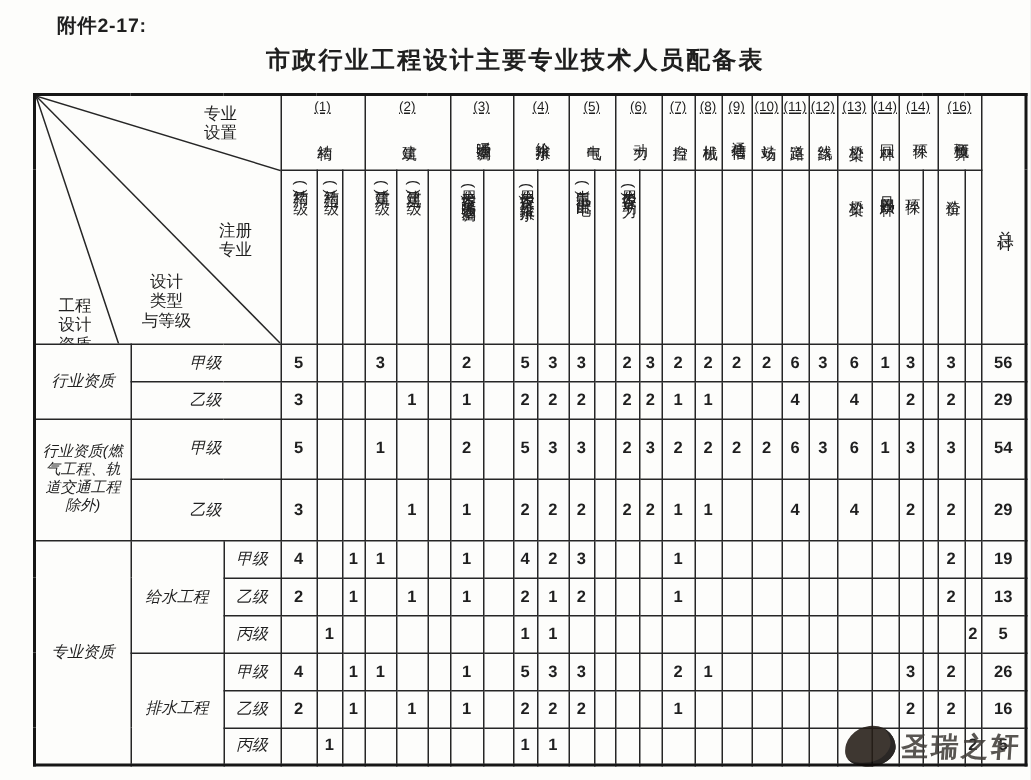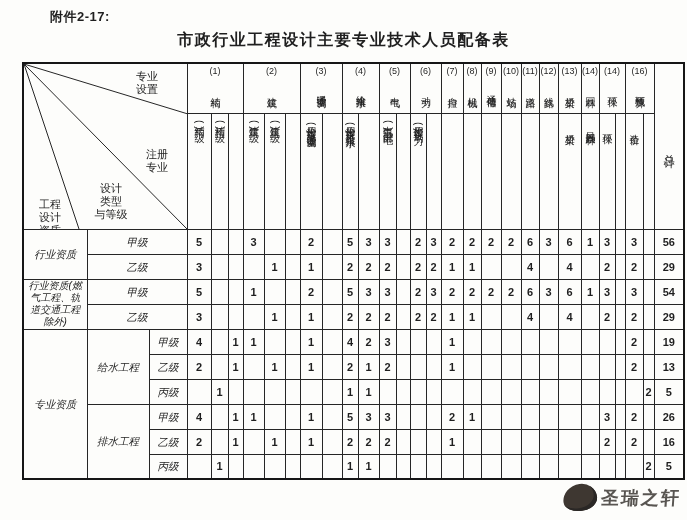--- a/index.html
+++ b/index.html
@@ -1,41 +1,41 @@
 <!DOCTYPE html>
 <html><head>
 <meta charset="utf-8">
 <style>
   html,body{margin:0;padding:0;background:#e8e8e8;}
   #page{position:relative;width:687px;height:520px;background:#fdfdfb;overflow:hidden;
         font-family:"Liberation Sans",sans-serif;color:#1f1f1f;}
-  #attach{position:absolute;left:38px;top:8px;font-size:13px;font-weight:700;letter-spacing:.5px;margin-left:12px;}
+  #attach{position:absolute;left:38px;top:8px;font-size:13px;font-weight:700;letter-spacing:.5px;}
   #title{position:absolute;left:0;top:30px;width:100%;text-align:center;font-size:16px;font-weight:700;letter-spacing:1.5px;}
   #tablewrap{position:absolute;left:22px;top:62px;}
   table{border-collapse:collapse;table-layout:fixed;width:661px;border:2px solid #161616;}
   td,th{border:1px solid #262626;padding:0;margin:0;font-weight:400;overflow:hidden;}
   
-  .grow{height:50px;}
+  .grow{height:50px;text-decoration:underline;}
   .srow{height:116px;}
   .drow{height:25px;}
   .gcell{vertical-align:top;text-align:center;}
   .gnum{font-size:9px;line-height:11px;padding-top:2px;text-align:center;}
   .vert{writing-mode:vertical-rl;text-orientation:mixed;display:inline-block;}
   .gname{font-size:10px;line-height:10px;letter-spacing:1px;margin:0 auto;}
   .subcell{vertical-align:top;text-align:center;}
   .sublabel{font-size:10px;line-height:10px;letter-spacing:1px;padding-top:4px;max-height:112px;}
   .totalcell{vertical-align:middle;text-align:center;}
   .totallabel{font-size:11px;letter-spacing:3px;font-weight:400;}
   
   .diag{position:relative;padding:0;}
   .diag svg{position:absolute;left:0;top:0;}
   .dlabel{position:absolute;font-size:11px;line-height:13px;text-align:center;white-space:pre-line;}
   
   .cat,.type,.grade{text-align:center;vertical-align:middle;font-size:10.5px;line-height:12px;font-style:italic;}
-  .cat{padding:0 2px;}
+  .cat{padding:16px 2px;}
   .num{text-align:center;vertical-align:middle;font-size:11px;font-weight:700;}
   .tot{text-align:center;vertical-align:middle;font-size:11px;font-weight:700;}
   #pagenum{position:absolute;left:0;top:487px;width:100%;text-align:center;font-size:12px;}
   #watermark{position:absolute;right:6px;top:484px;display:flex;align-items:center;gap:4px;opacity:.88;}
   #wm-icon{width:34px;height:27px;background:#241c16;border-radius:54% 46% 48% 52%/60% 55% 45% 40%;
            transform:rotate(-8deg);box-shadow:inset -3px -3px 0 #0d0a08;}
   #wm-text{font-size:18px;font-weight:700;color:#423e3a;letter-spacing:2px;
            font-family:"Liberation Serif",serif;transform:skewX(-4deg);}
 </style>
 </head>

